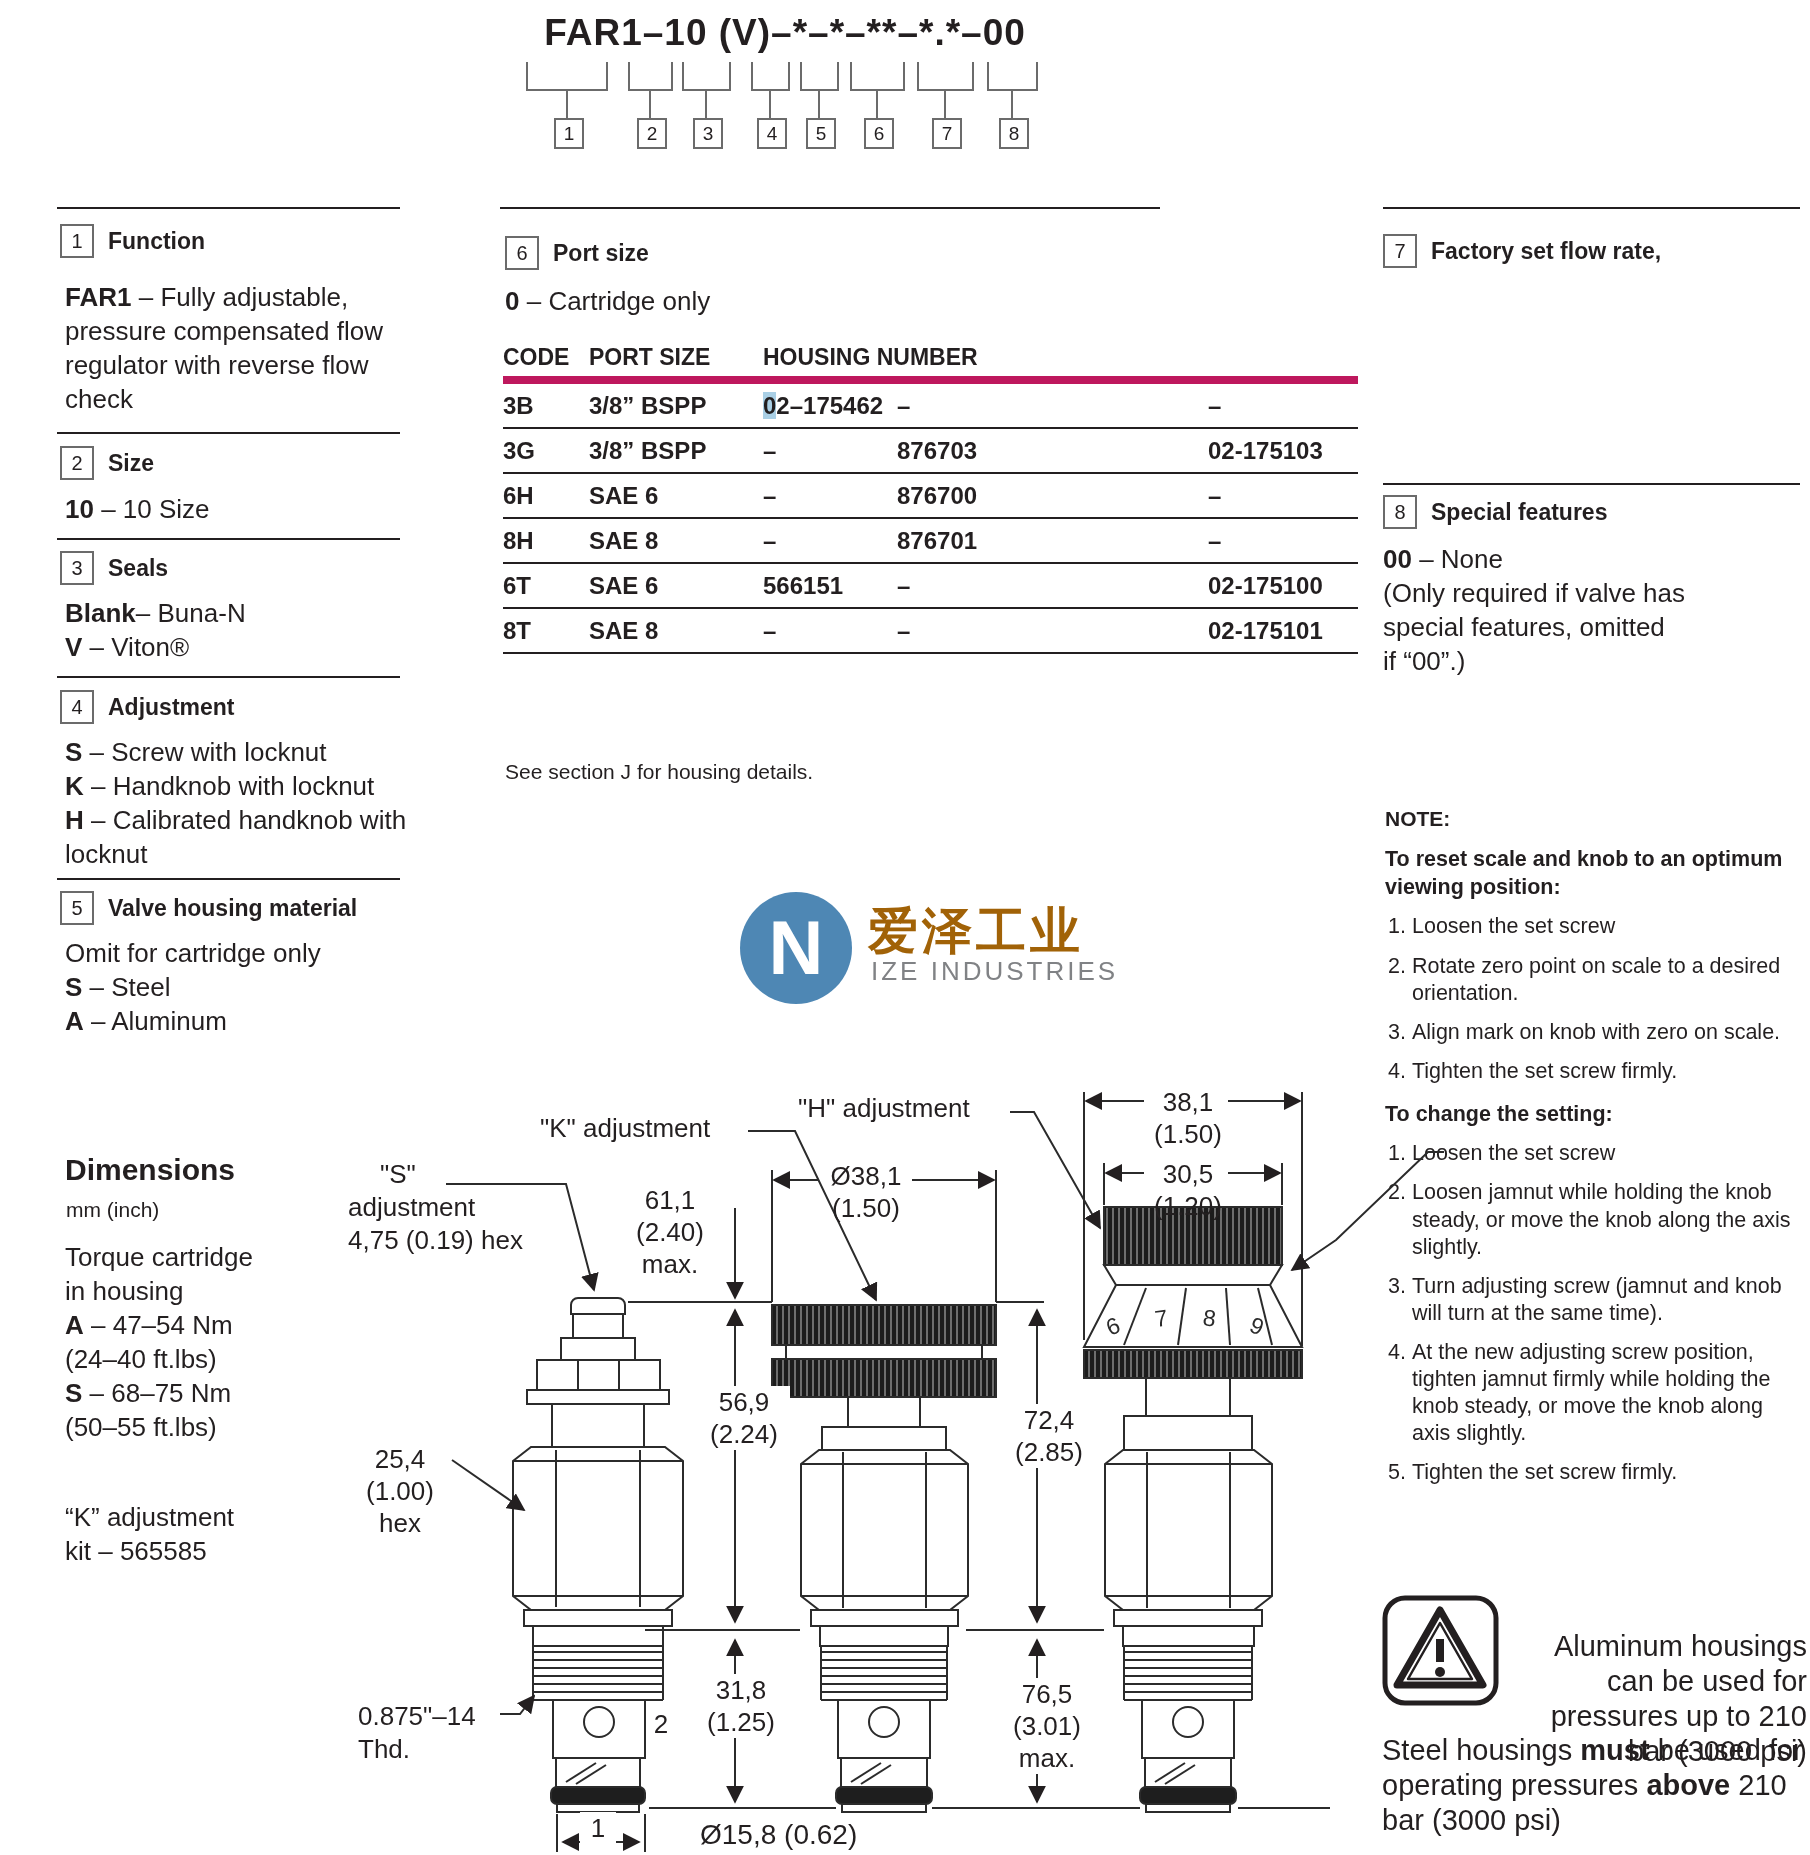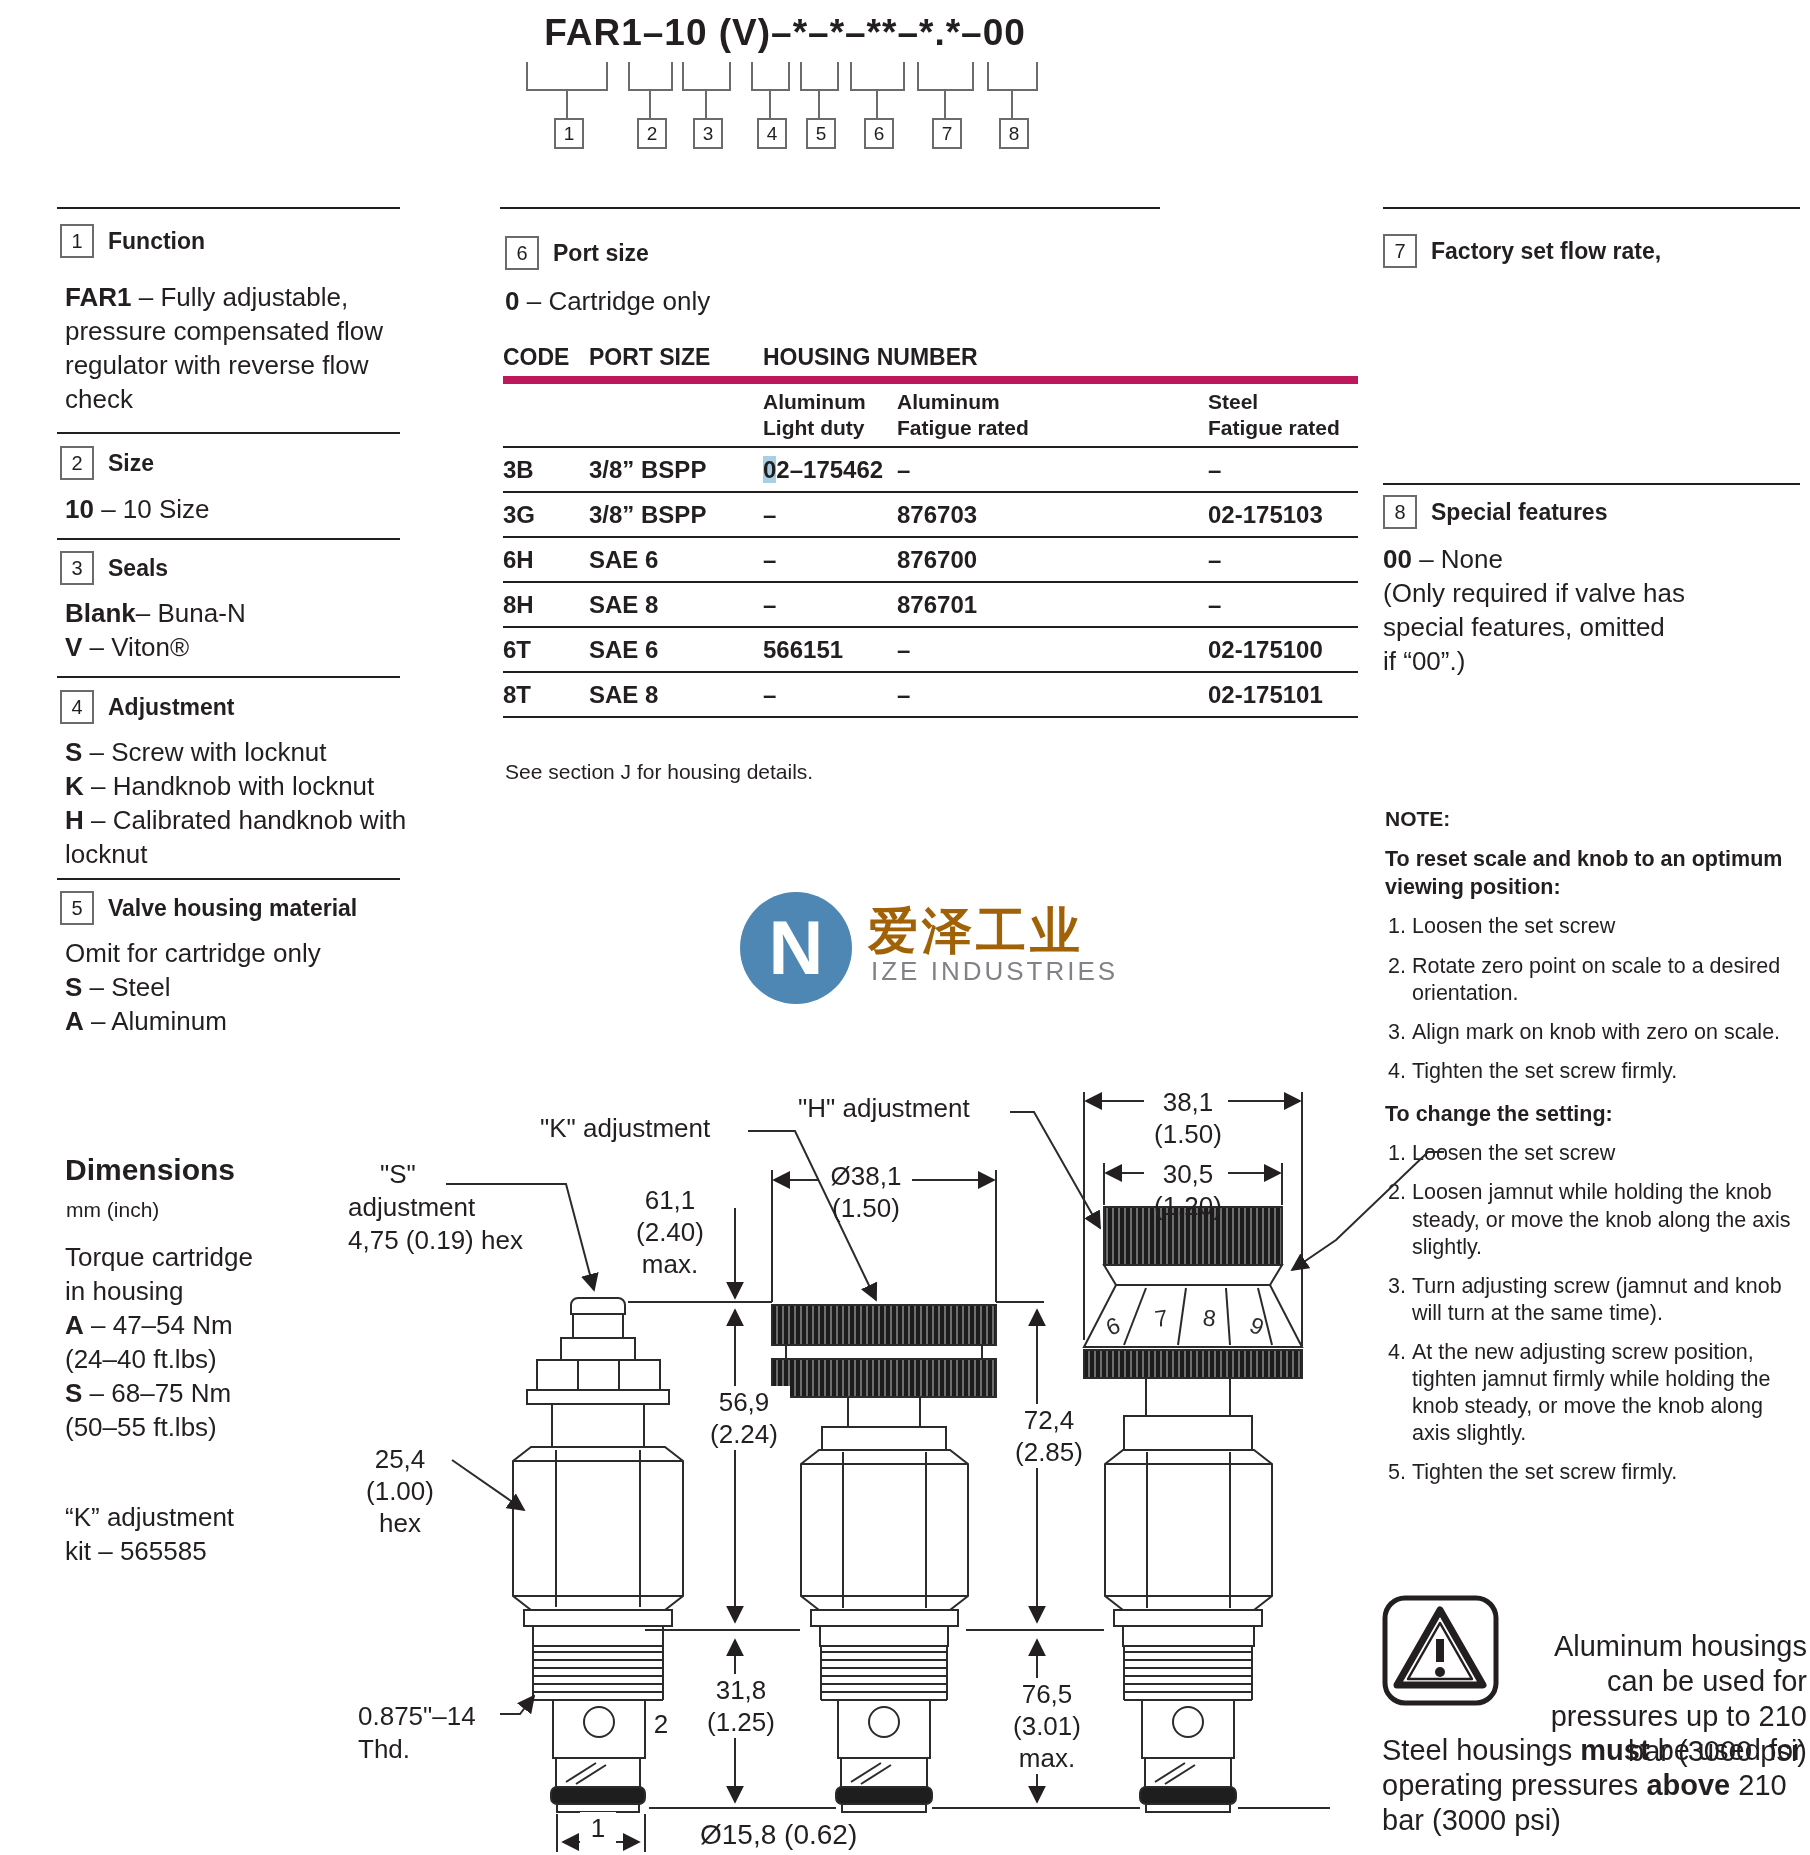--- a/index.html
+++ b/index.html
@@ -166,36 +166,20 @@
         <col style="width:134px">
         <col style="width:311px">
         <col style="width:150px">
       </colgroup>
     <tbody>
         <tr class="hrow">
       <th>CODE</th>
       <th>PORT SIZE</th>
       <th colspan="3">HOUSING NUMBER</th>
     </tr>
-    <tr class="srow">
-      <td></td>
-          <td></td>
-      <td>
-            <span>Aluminum</span>
-            <span>Light duty</span>
-          </td>
-      <td>
-            <span>Aluminum</span>
-            <span>Fatigue rated</span>
-          </td>
-      <td>
-            <span>Steel</span>
-            <span>Fatigue rated</span>
-          </td>
-    </tr>
     <tr class="drow">
       <td>3B</td>
           <td>3/8” BSPP</td>
       <td><span class="hl">0</span><span>2–175462</span></td>
       <td>–</td>
           <td>–</td>
     </tr>
     <tr class="drow">
       <td>3G</td>
           <td>3/8” BSPP</td>

